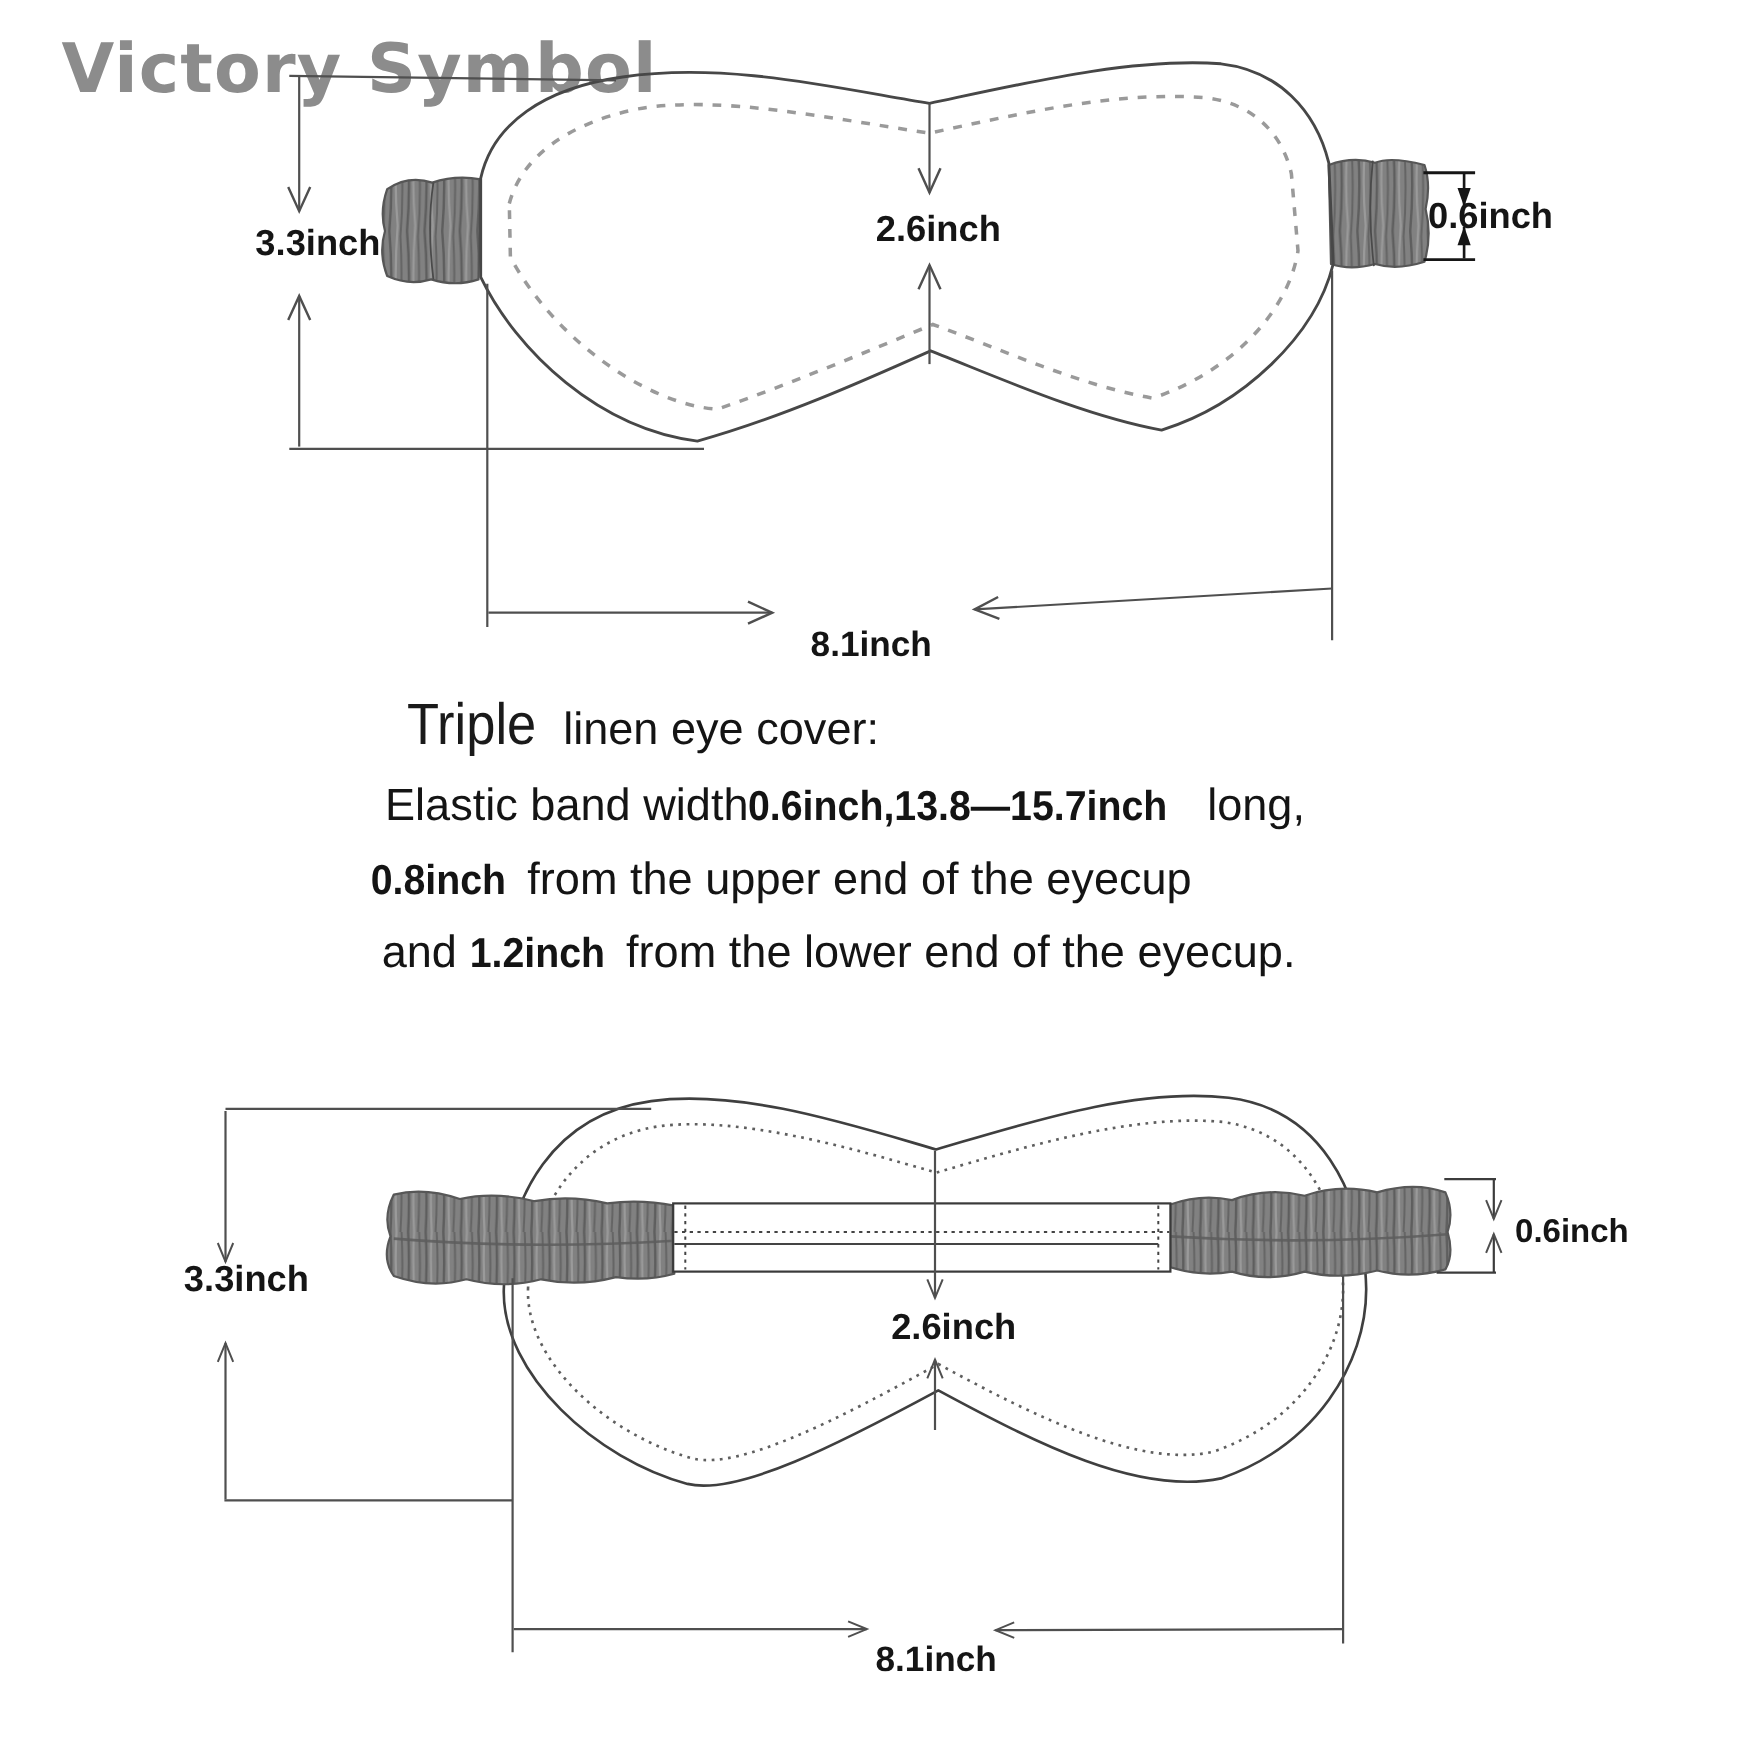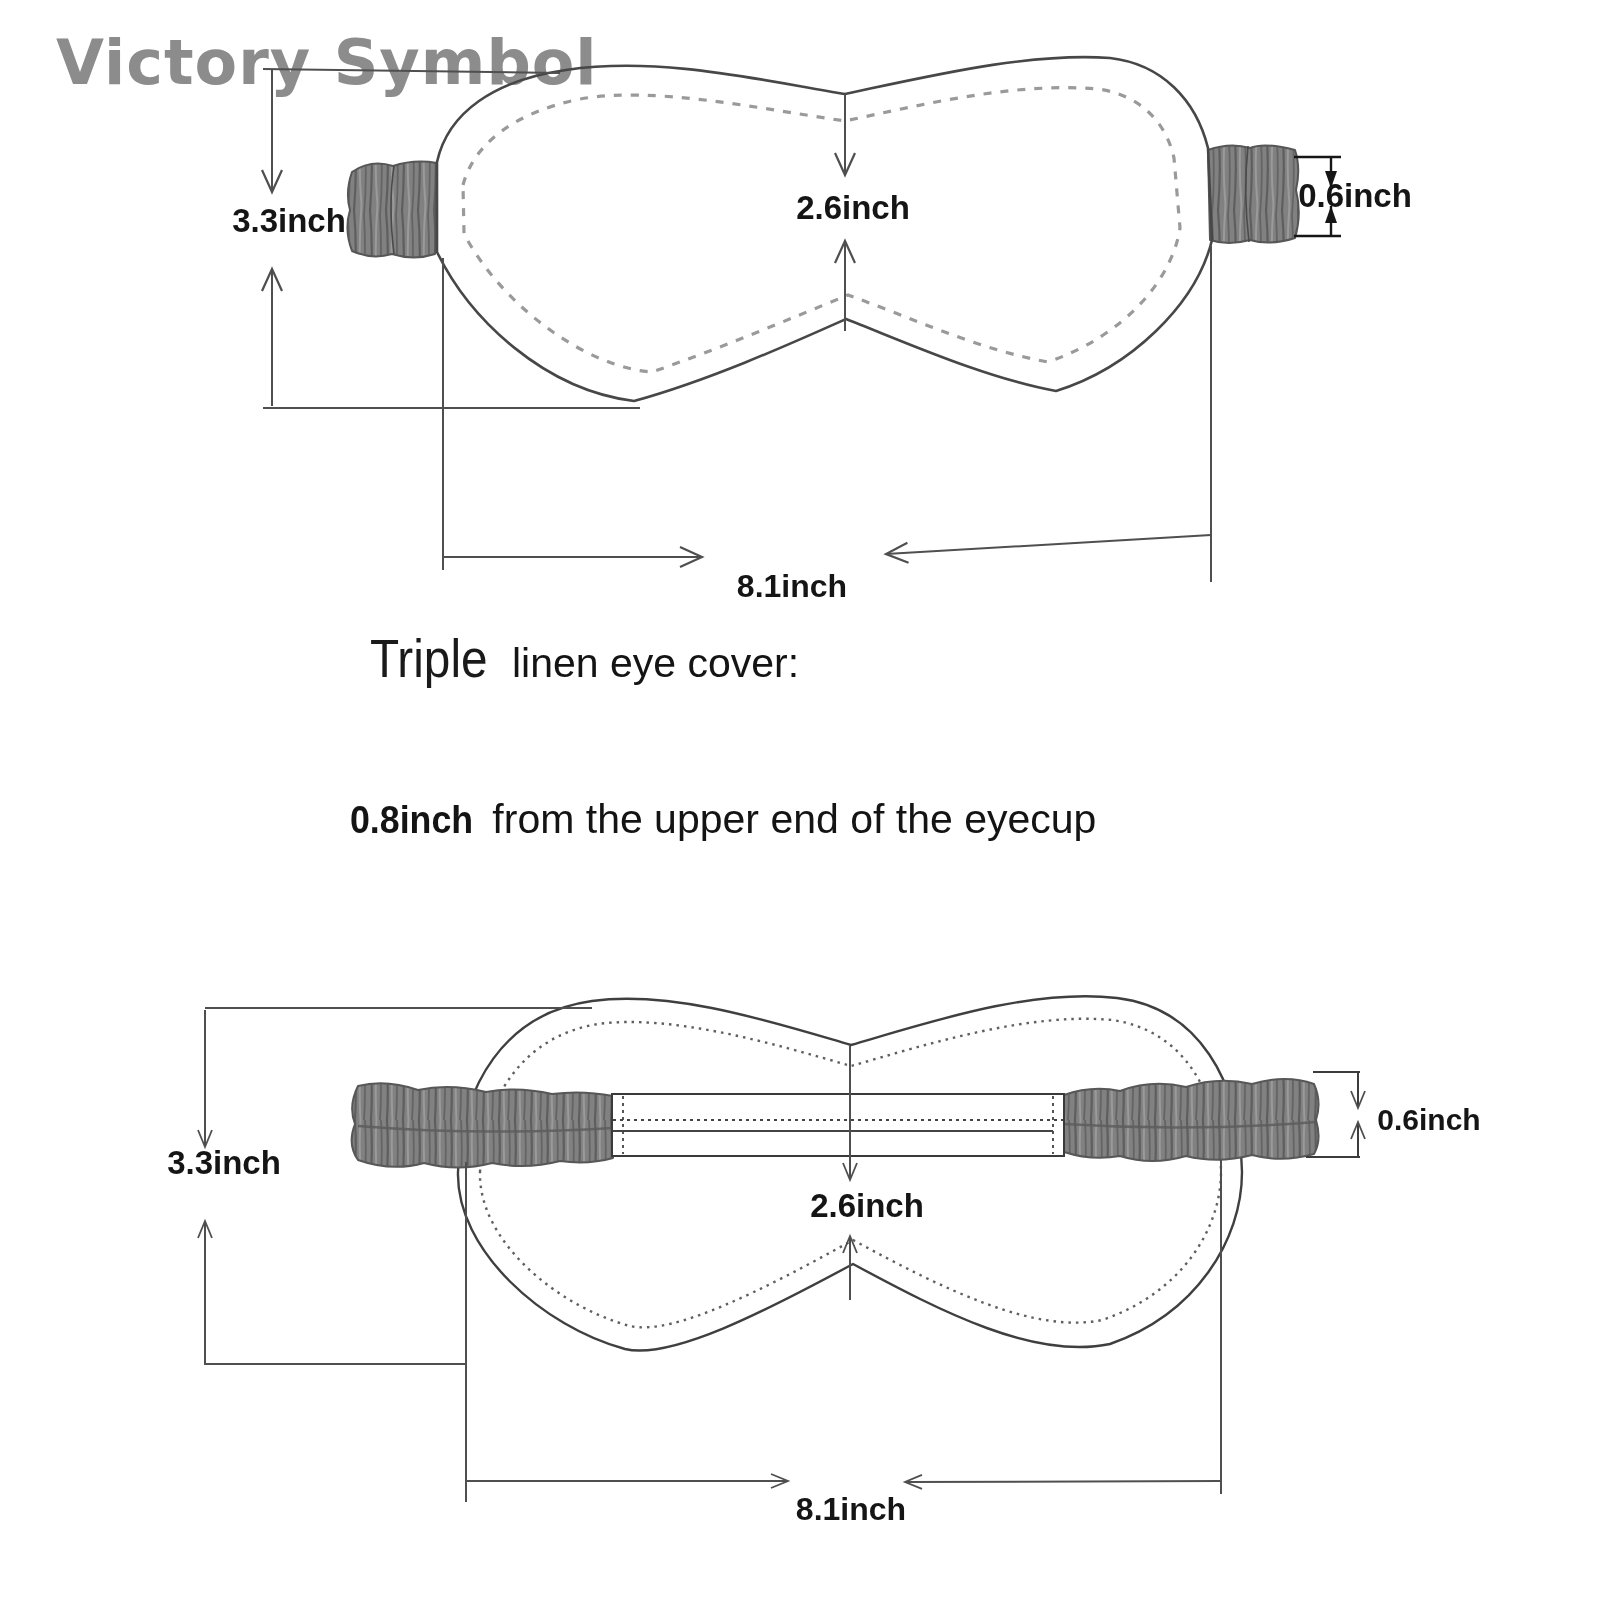--- a/index.html
+++ b/index.html
@@ -129,17 +129,23 @@
   <div class="dim light" style="left:792px; top:557px;">8.1inch</div>
 
   <div class="dim" style="left:224px; top:1163px;">3.3inch</div>
   <div class="dim" style="left:867px; top:1206px;">2.6inch</div>
   <div class="dim small" style="left:1429px; top:1120px;">0.6inch</div>
   <div class="dim light" style="left:851px; top:1480px;">8.1inch</div>
 
   <div class="desc" style="left:370px; top:628px;">
     <span class="t-em">Triple</span><span class="b"> linen eye cover:</span>
   </div>
-  <div class="desc" style="left:350px; top:776px;margin-top:20px;">
+  <div class="desc" style="left:350px; top:708px;">
+    <span class="b">Elastic band width</span><span class="cond">0.6inch,13.8—15.7inch</span><span class="b"> long,</span>
+  </div>
+  <div class="desc" style="left:337px; top:776px;">
     <span class="cond">0.8inch</span><span class="b"> from the upper end of the eyecup</span>
+  </div>
+  <div class="desc" style="left:347px; top:842px;">
+    <span class="b">and </span><span class="cond">1.2inch</span><span class="b"> from the lower end of the eyecup.</span>
   </div>
 
 </div>
 
 </body></html>

